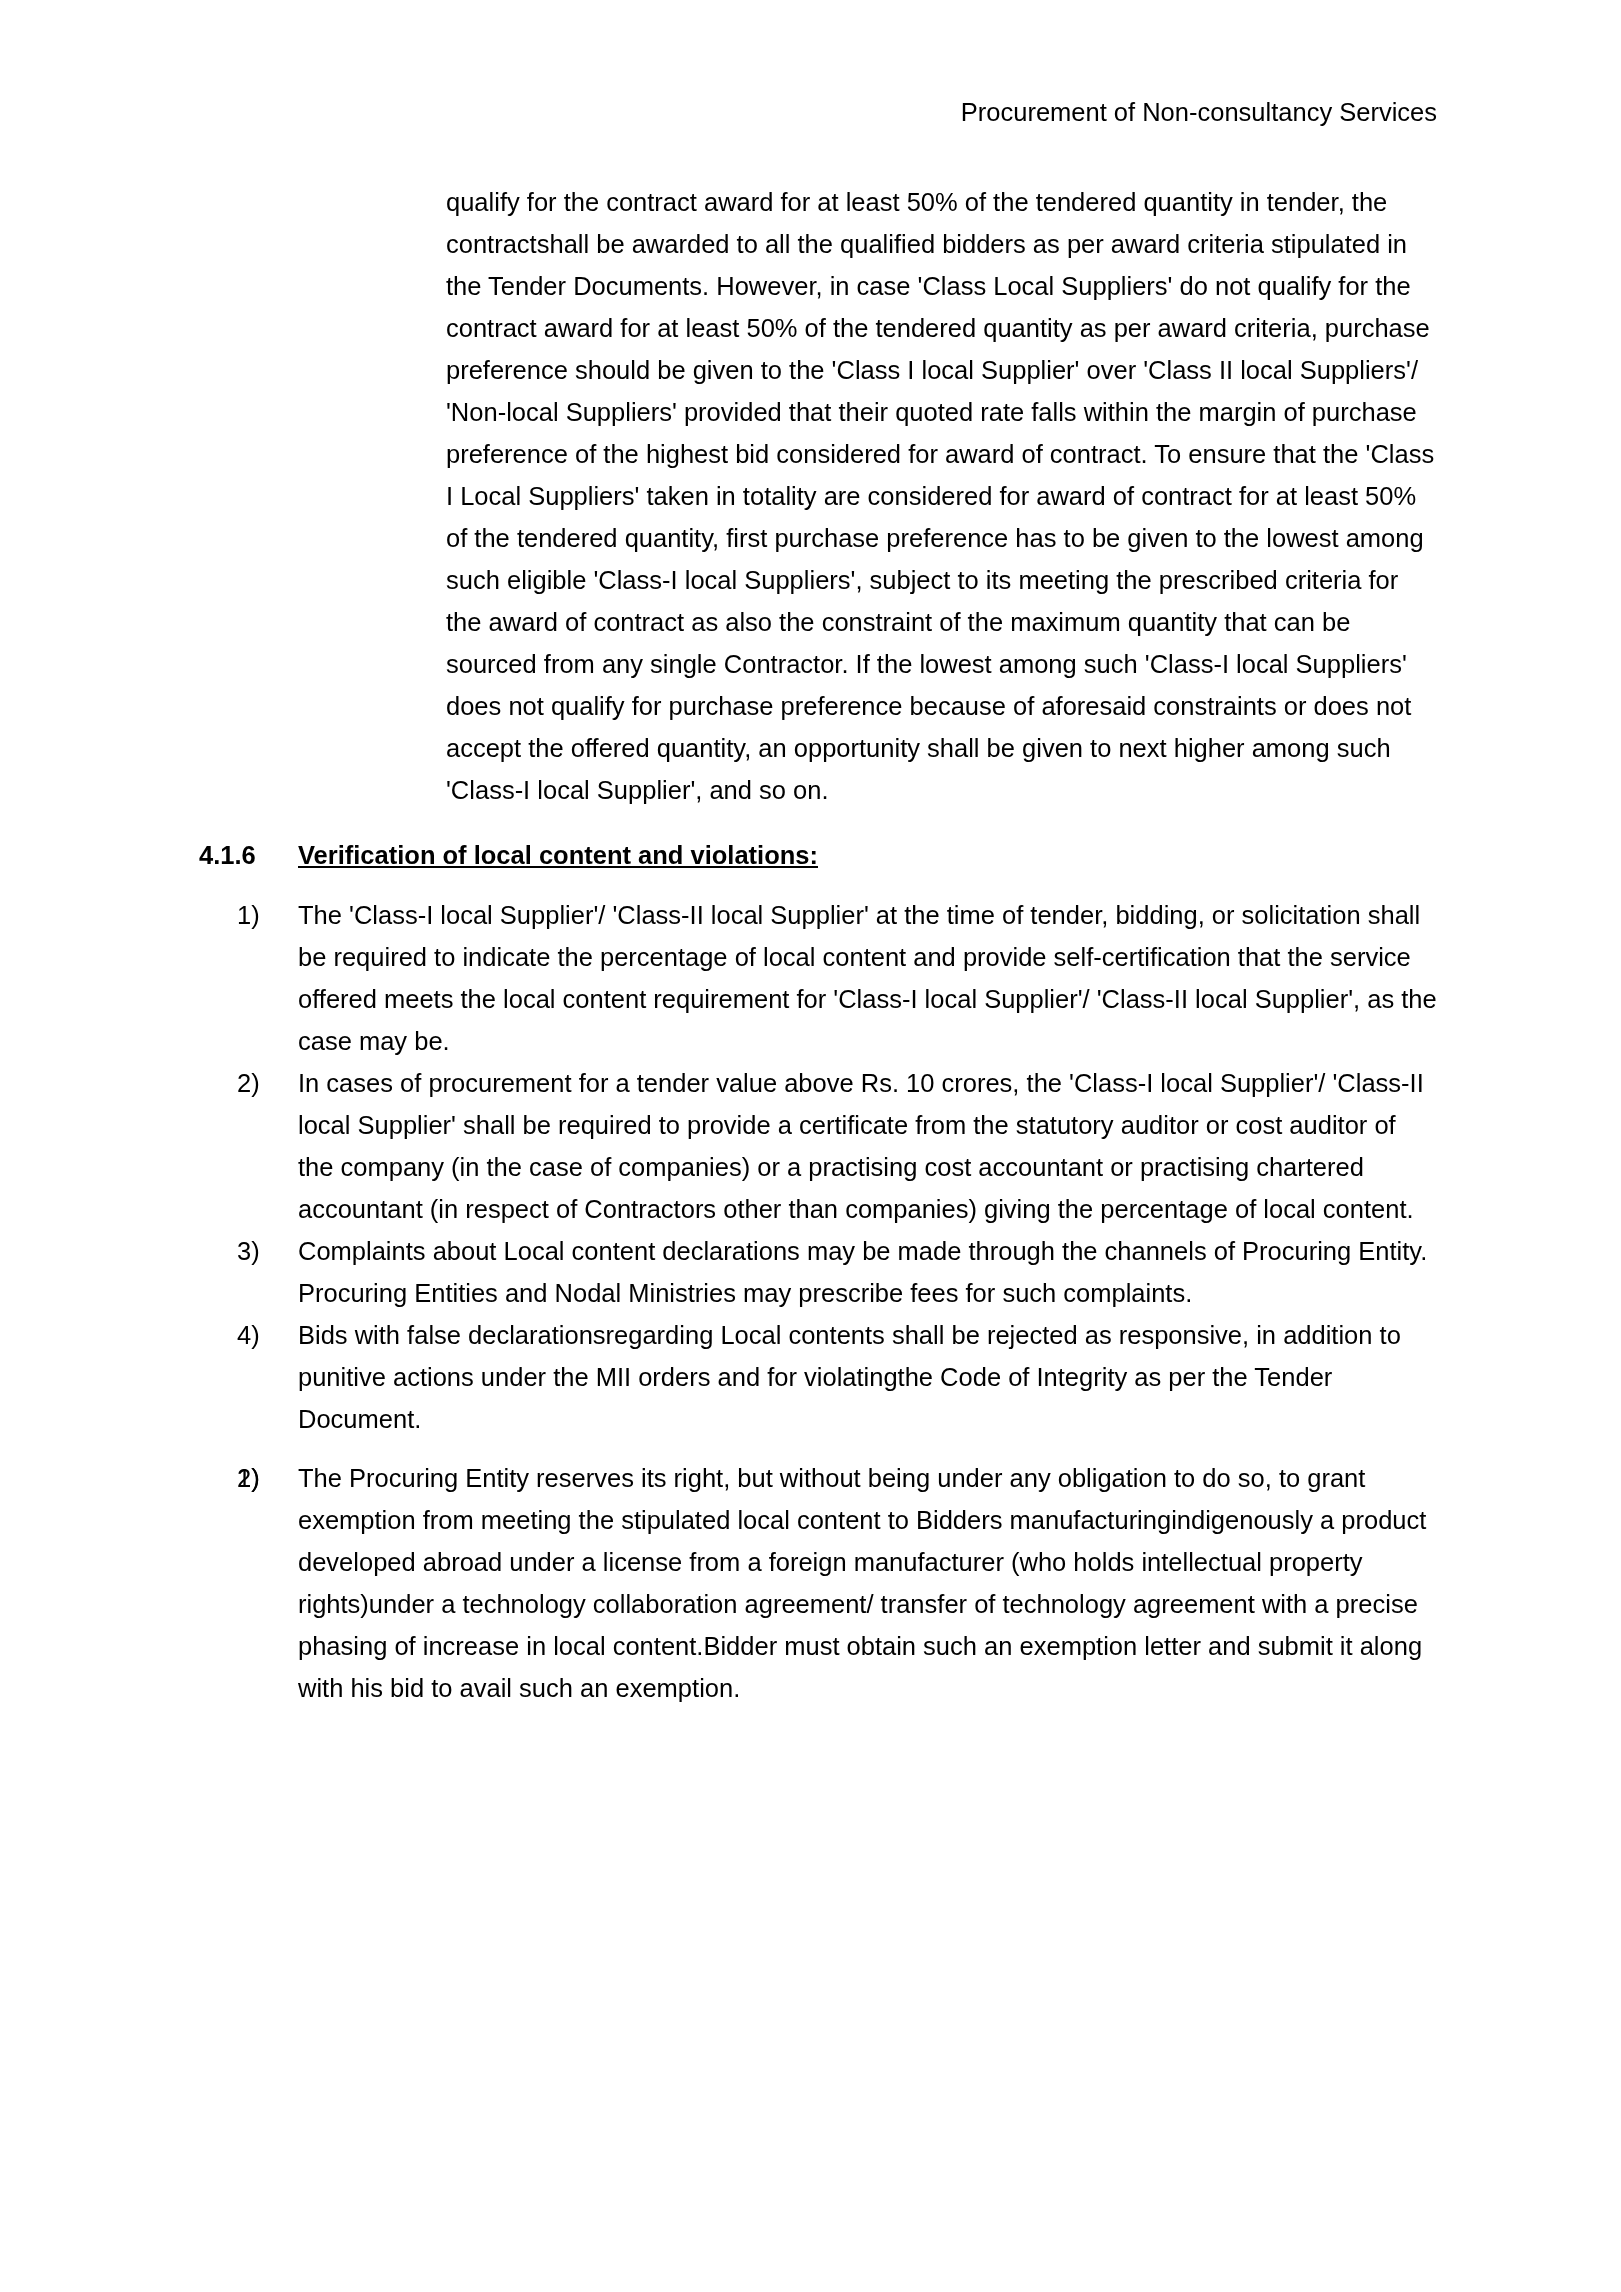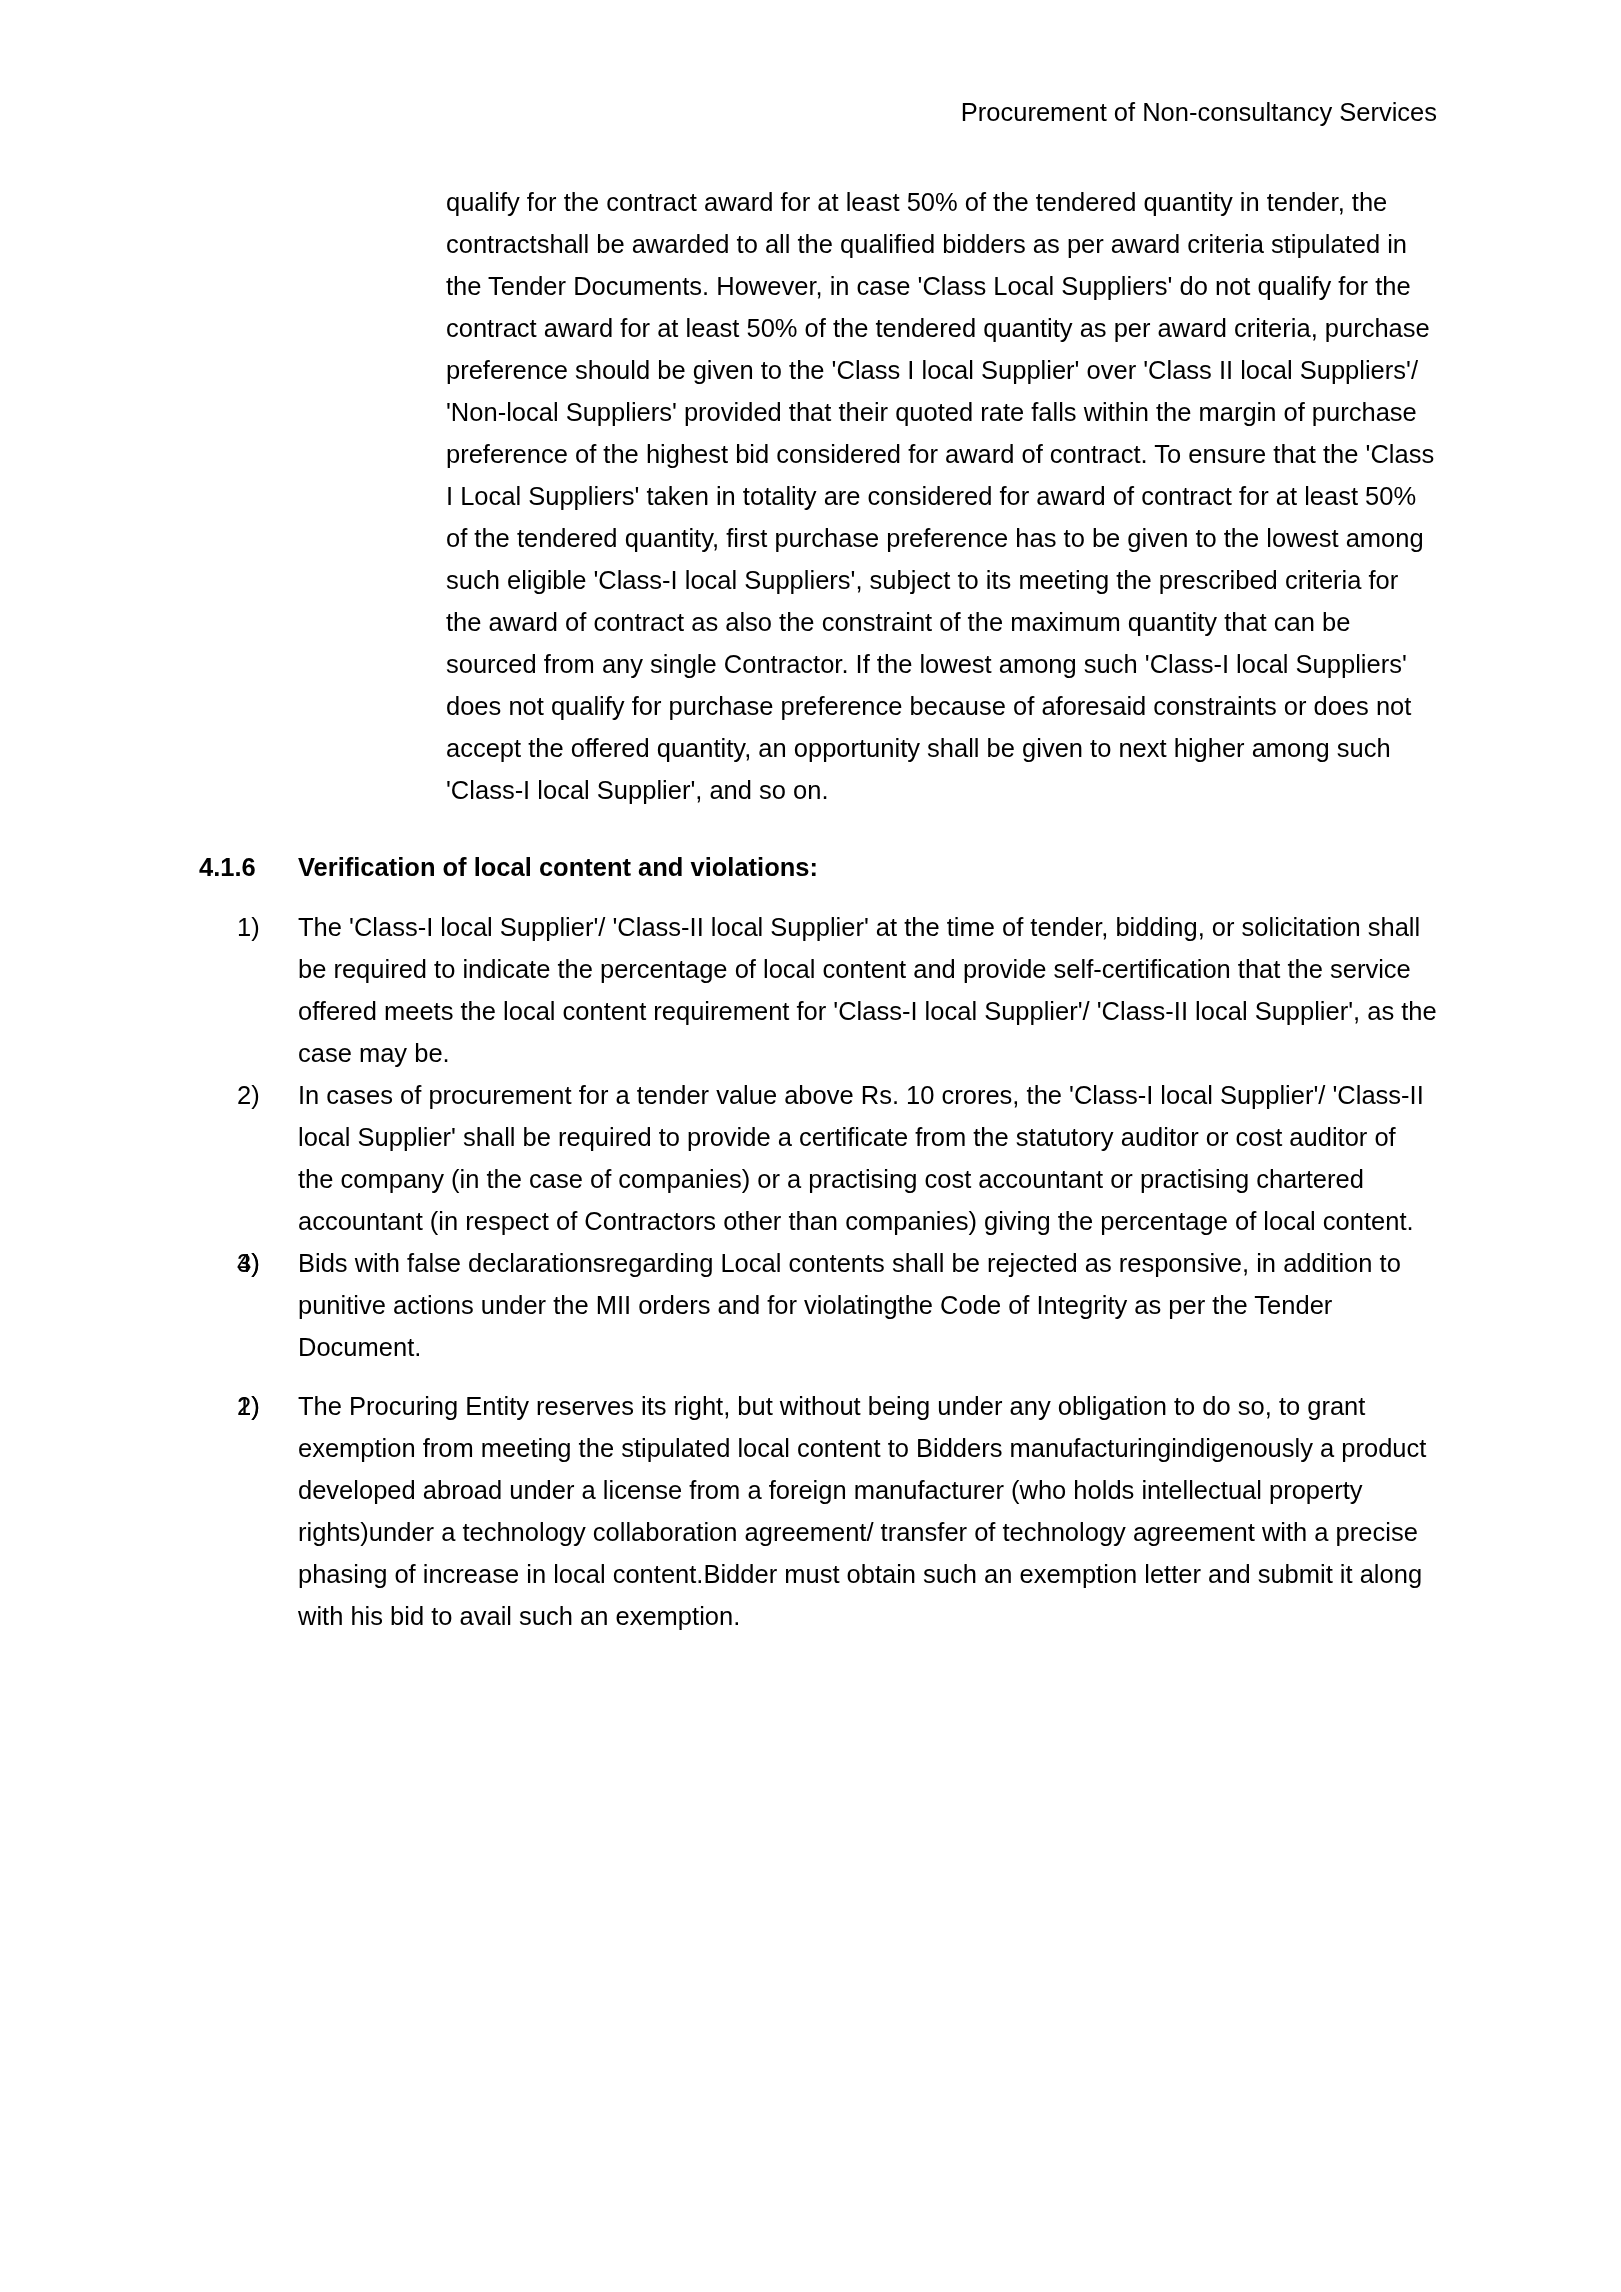--- a/index.html
+++ b/index.html
@@ -31,23 +31,24 @@
     top: 181px;
     left: 199px;
     width: 1238px;
   }
   .intro {
     margin: 0 0 9px 247px;
     text-align: left;
   }
   .section-heading {
     font-weight: bold;
-    margin-top: 35px;
+    margin-top: 23px;
     padding-left: 48px;
     text-indent: -48px;
+    text-decoration: underline;
   }
   .sec-num {
     display: inline-block;
     width: 99px;
     text-indent: 0;
   }
   .doc-list {
     margin-top: 17.6px;
   }
   .list-item {
@@ -87,20 +88,21 @@
       <div class="list-item">
         <span class="num">1)</span>
         <span class="txt">The 'Class-I local Supplier'/ 'Class-II local Supplier' at the time of tender, bidding, or solicitation shall be required to indicate the percentage of local content and provide self-certification that the service offered meets the local content requirement for 'Class-I local Supplier'/ 'Class-II local Supplier', as the case may be.</span>
       </div>
       <div class="list-item">
         <span class="num">2)</span>
         <span class="txt">In cases of procurement for a tender value above Rs. 10 crores, the 'Class-I local Supplier'/ 'Class-II local Supplier' shall be required to provide a certificate from the statutory auditor or cost auditor of the company (in the case of companies) or a practising cost accountant or practising chartered accountant (in respect of Contractors other than companies) giving the percentage of local content.</span>
       </div>
       <div class="list-item">
         <span class="num">3)</span>
+        <span class="txt">Complaints about Local content declarations may be made through the channels of Procuring Entity. Procuring Entities and Nodal Ministries may prescribe fees for such complaints.</span>
       </div>
       <div class="list-item">
         <span class="num">4)</span>
         <span class="txt">Bids with false declarationsregarding Local contents shall be rejected as responsive, in addition to punitive actions under the MII orders and for violatingthe Code of Integrity as per the Tender Document.</span>
       </div>
     </div>
 
 
     <div class="doc-list">
       <div class="list-item">

